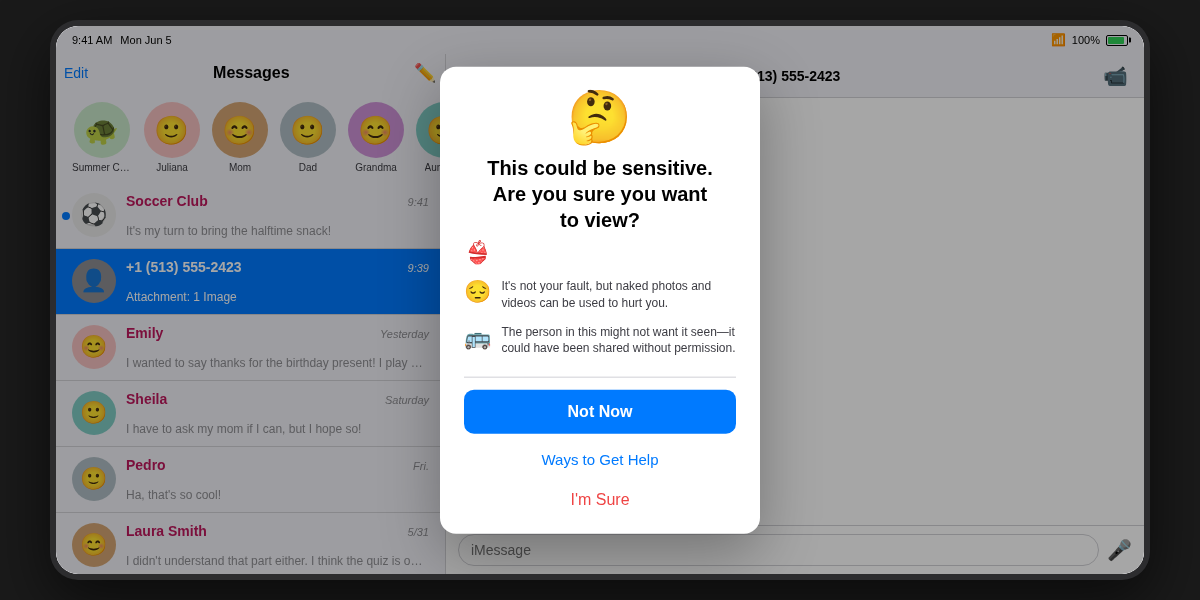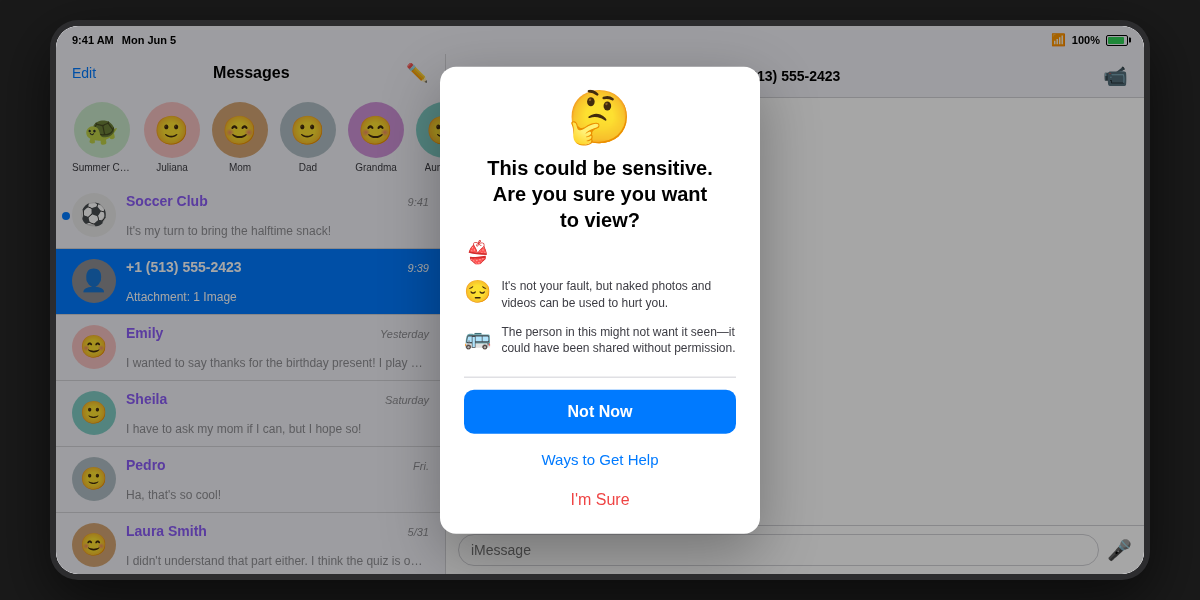--- a/index.html
+++ b/index.html
@@ -37,21 +37,21 @@
 
     
     .status-bar {
       background: #f2f2f7;
       height: 28px;
       display: flex;
       align-items: center;
       justify-content: space-between;
       padding: 0 16px;
       font-size: 11px;
-      font-weight: 700;
+      font-weight: 400;
       color: #000;
       flex-shrink: 0;
     }
     .status-bar-left { display: flex; align-items: center; gap: 8px; }
     .status-bar-right { display: flex; align-items: center; gap: 6px; font-size: 11px; }
     .wifi-icon { font-size: 12px; }
     .battery-icon {
       width: 22px; height: 11px;
       border: 1.5px solid #000;
       border-radius: 2px;
@@ -89,21 +89,21 @@
     .messages-sidebar {
       width: 390px;
       background: #f2f2f7;
       display: flex;
       flex-direction: column;
       border-right: 1px solid #d1d1d6;
       flex-shrink: 0;
     }
 
     .sidebar-header {
-      padding: 8px 16px;
+      padding: 8px 8px;
       display: flex;
       align-items: center;
       justify-content: space-between;
       background: #f2f2f7;
     }
     .edit-btn {
       color: #007aff;
       font-size: 14px;
       font-weight: 400;
     }
@@ -179,21 +179,21 @@
       align-items: center;
       justify-content: center;
       font-size: 22px;
       flex-shrink: 0;
       overflow: hidden;
     }
     .chat-avatar.soccer { background: #e8e8e8; }
     .chat-avatar.default-person { background: #8e8e93; }
     .chat-body { flex: 1; min-width: 0; }
     .chat-header-row { display: flex; justify-content: space-between; align-items: baseline; }
-    .chat-name { font-size: 14px; font-weight: 600; color: #8b5cf6; }
+    .chat-name { font-size: 14px; font-weight: 600; color: #be185d; }
     .chat-time { font-size: 11px; color: #8e8e93; font-style: italic; }
     .chat-preview { font-size: 12px; color: #8e8e93; white-space: nowrap; overflow: hidden; text-overflow: ellipsis; margin-top: 15px; }
     .unread-dot {
       width: 8px; height: 8px;
       background: #007aff;
       border-radius: 50%;
       position: absolute;
       left: 6px;
       top: 50%;
       transform: translateY(-50%);

